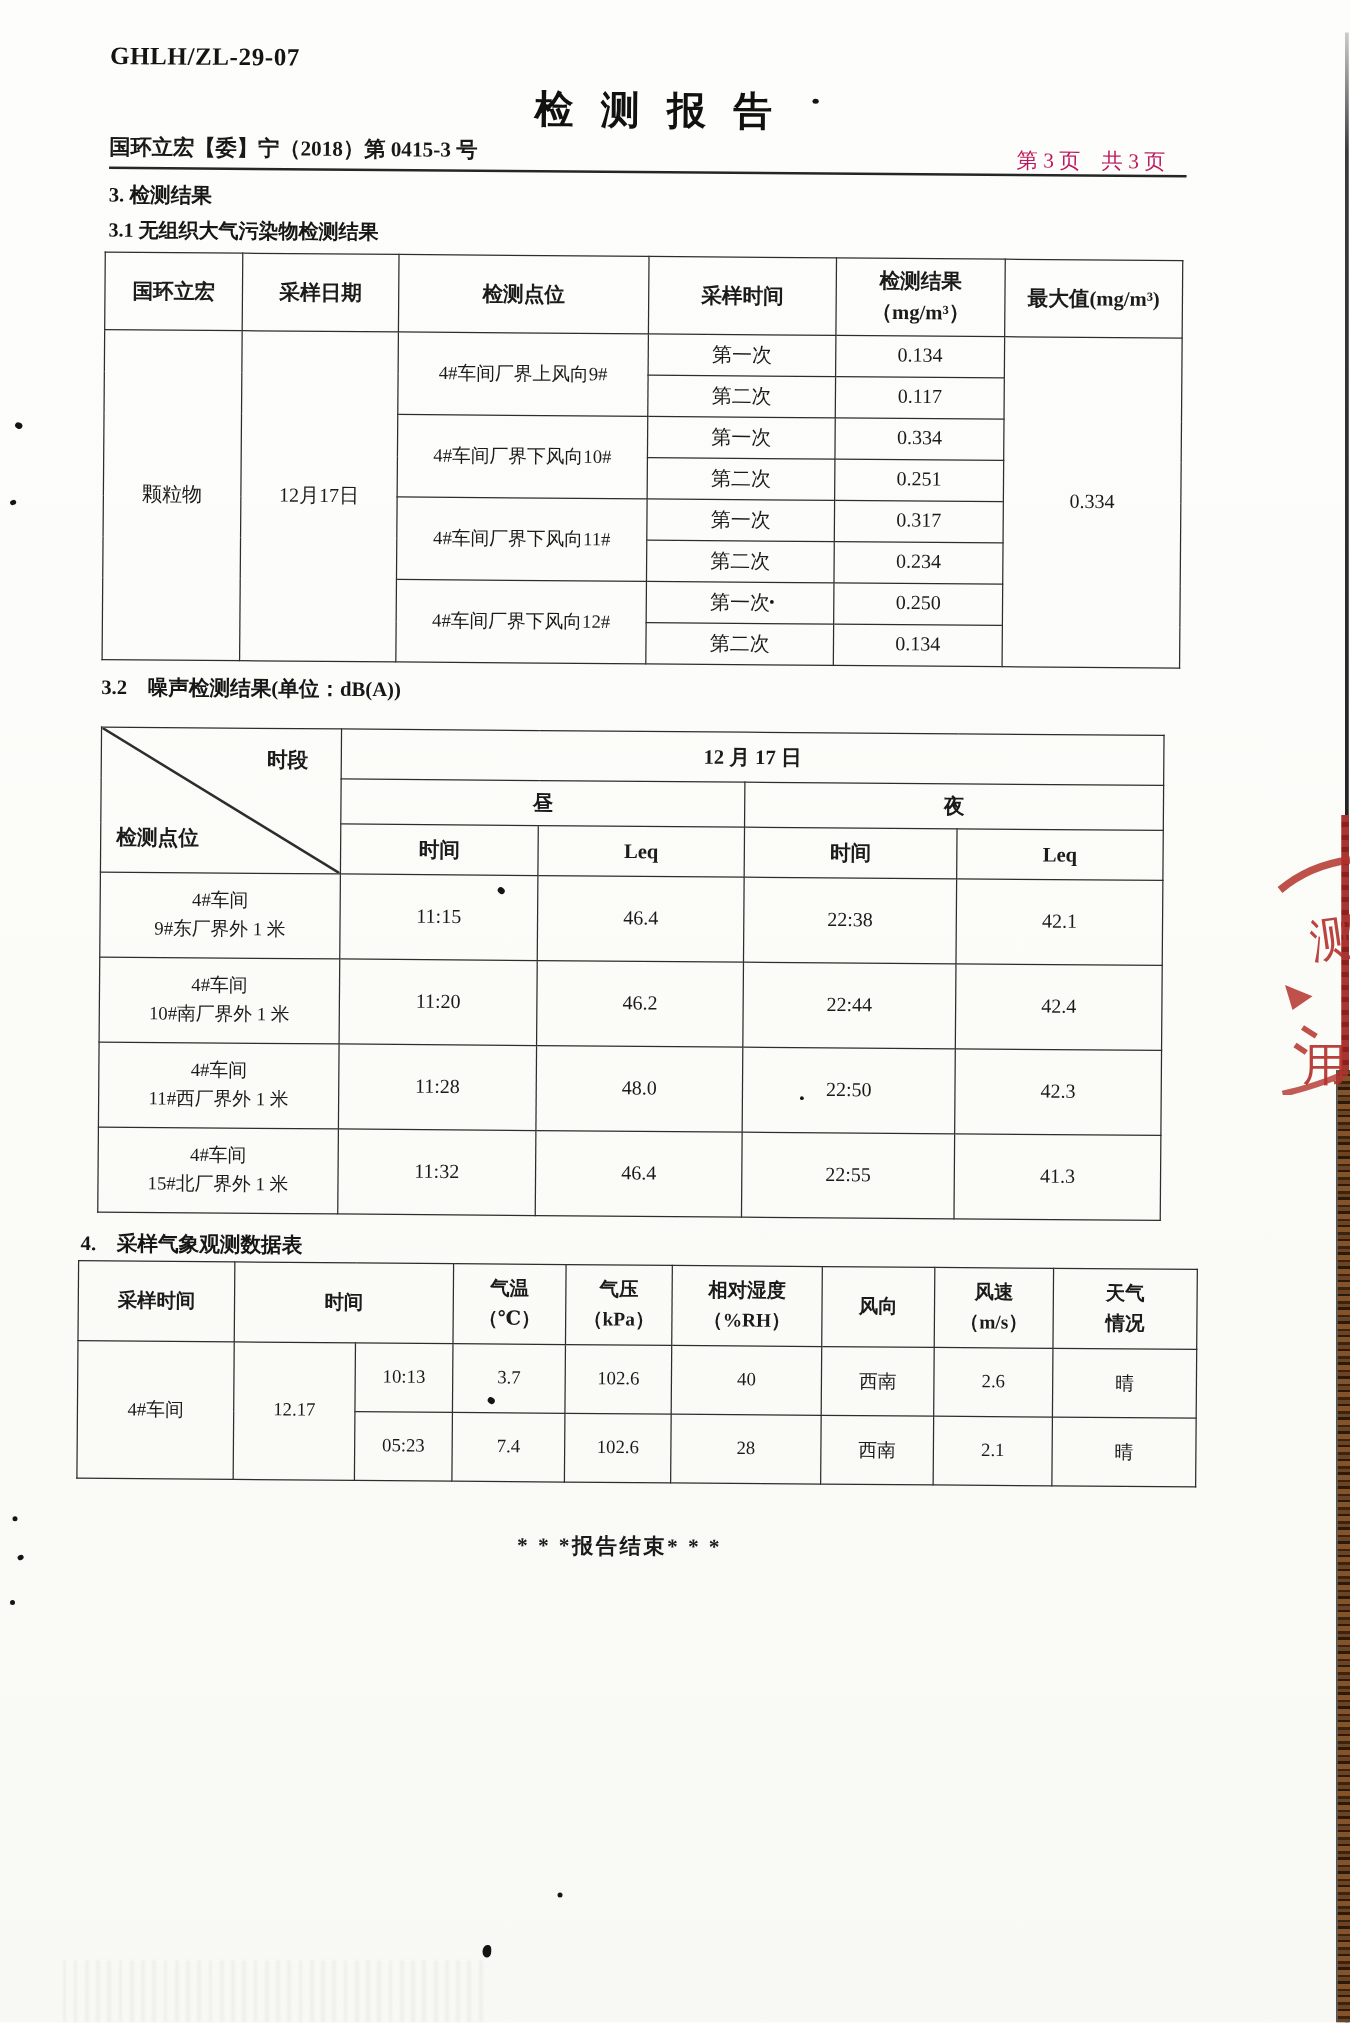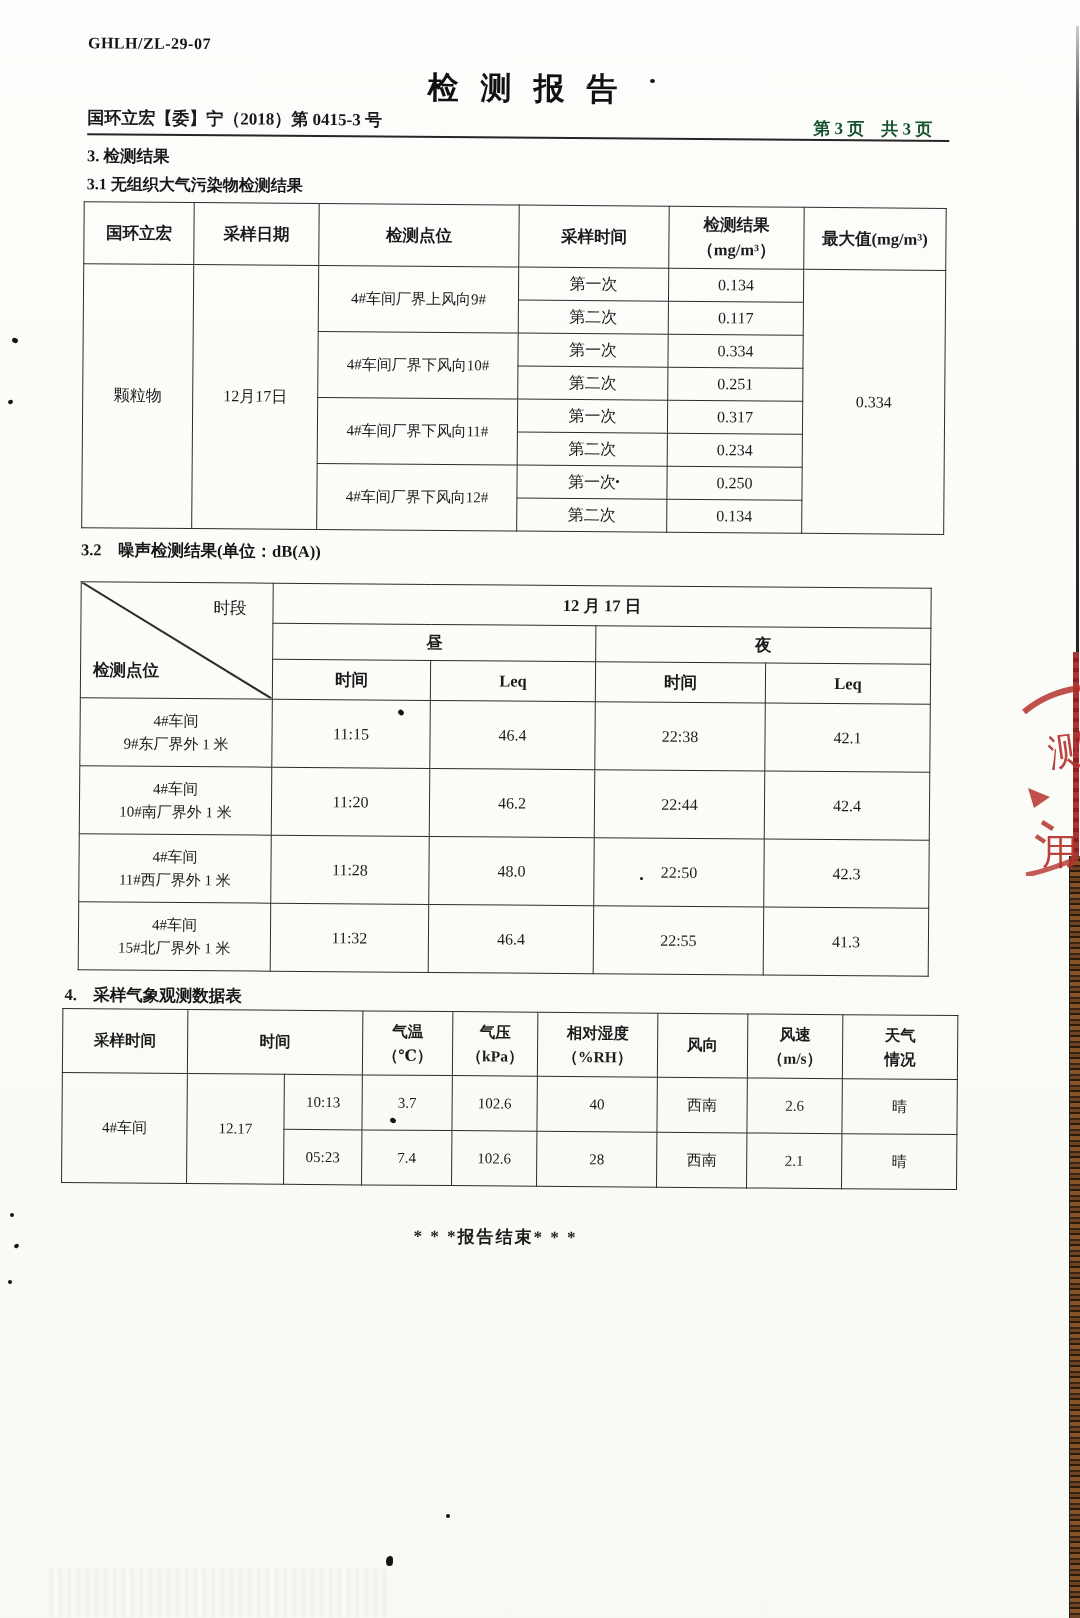--- a/index.html
+++ b/index.html
@@ -4,24 +4,24 @@
 <style>
   html,body{margin:0;padding:0;}
   body{
     width:1080px;height:1618px;position:relative;overflow:hidden;
     background:linear-gradient(180deg,#fdfdfb 0%,#fbfbf8 55%,#f8f8f4 100%);
     font-family:"Liberation Serif","DejaVu Serif",serif;
     color:#1b1b1b;
   }
   .sheet{position:absolute;inset:0;transform:rotate(0.45deg);transform-origin:60px 40px;}
   .abs{position:absolute;}
-  .doc-code{left:88px;top:34px;font-size:16px;font-weight:700;letter-spacing:.5px;color:#141414;}
+  .doc-code{left:88px;top:34px;font-size:20px;font-weight:700;letter-spacing:.5px;color:#141414;}
   .title{left:428px;top:64px;font-size:31px;font-weight:700;letter-spacing:22px;color:#111;}
   .report-no{left:88px;top:106px;font-size:17px;font-weight:700;color:#191919;}
-  .page-info{left:814px;top:111px;font-size:17px;font-weight:700;color:#14532d;}
+  .page-info{left:814px;top:111px;font-size:17px;font-weight:400;color:#be185d;}
   .header-rule{left:88px;top:133px;width:862px;height:0;border-top:2px solid #262626;}
   .sec{font-weight:700;color:#161616;}
   .sec3{left:88px;top:145px;font-size:16.5px;}
   .sec31{left:88px;top:174px;font-size:16px;}
   .sec32{left:85px;top:539px;font-size:16.5px;}
   .sec4{left:72px;top:984px;font-size:16.5px;}
   .footer-end{left:0;top:1222px;width:1010px;text-align:center;font-size:17px;font-weight:700;letter-spacing:2px;}
 
   table{border-collapse:collapse;table-layout:fixed;position:absolute;}
   th,td{border:1.6px solid #2d2d2d;text-align:center;vertical-align:middle;padding:0;overflow:hidden;color:#1b1b1b;}
@@ -35,21 +35,21 @@
   #air-table tr.hdr{height:62px;}
   #air-table tr.dr{height:33px;}
 
   #noise-table{left:85px;top:581px;width:850px;}
   #noise-table tr.nh1{height:40px;}
   #noise-table tr.nh2{height:36px;}
   #noise-table tr.nh3{height:40px;}
   #noise-table tr.ndr{height:68px;}
   .corner{position:relative;}
   .corner svg{position:absolute;inset:0;width:100%;height:100%;}
-  .corner-top{position:absolute;top:14px;right:26px;font-size:16.5px;font-weight:400;}
+  .corner-top{position:absolute;top:14px;right:26px;font-size:16.5px;font-weight:700;}
   .corner-bottom{position:absolute;bottom:16px;left:12px;font-size:16.5px;font-weight:700;}
 
   #weather-table{left:70px;top:1008px;width:895px;}
   #weather-table tr.whdr{height:64px;}
   #weather-table tr.wdr{height:55px;}
   #weather-table td{font-size:15px;}
   #weather-table th{font-size:15.5px;}
 
   
   .edge-line{position:absolute;left:1076px;top:26px;width:3px;height:1592px;

